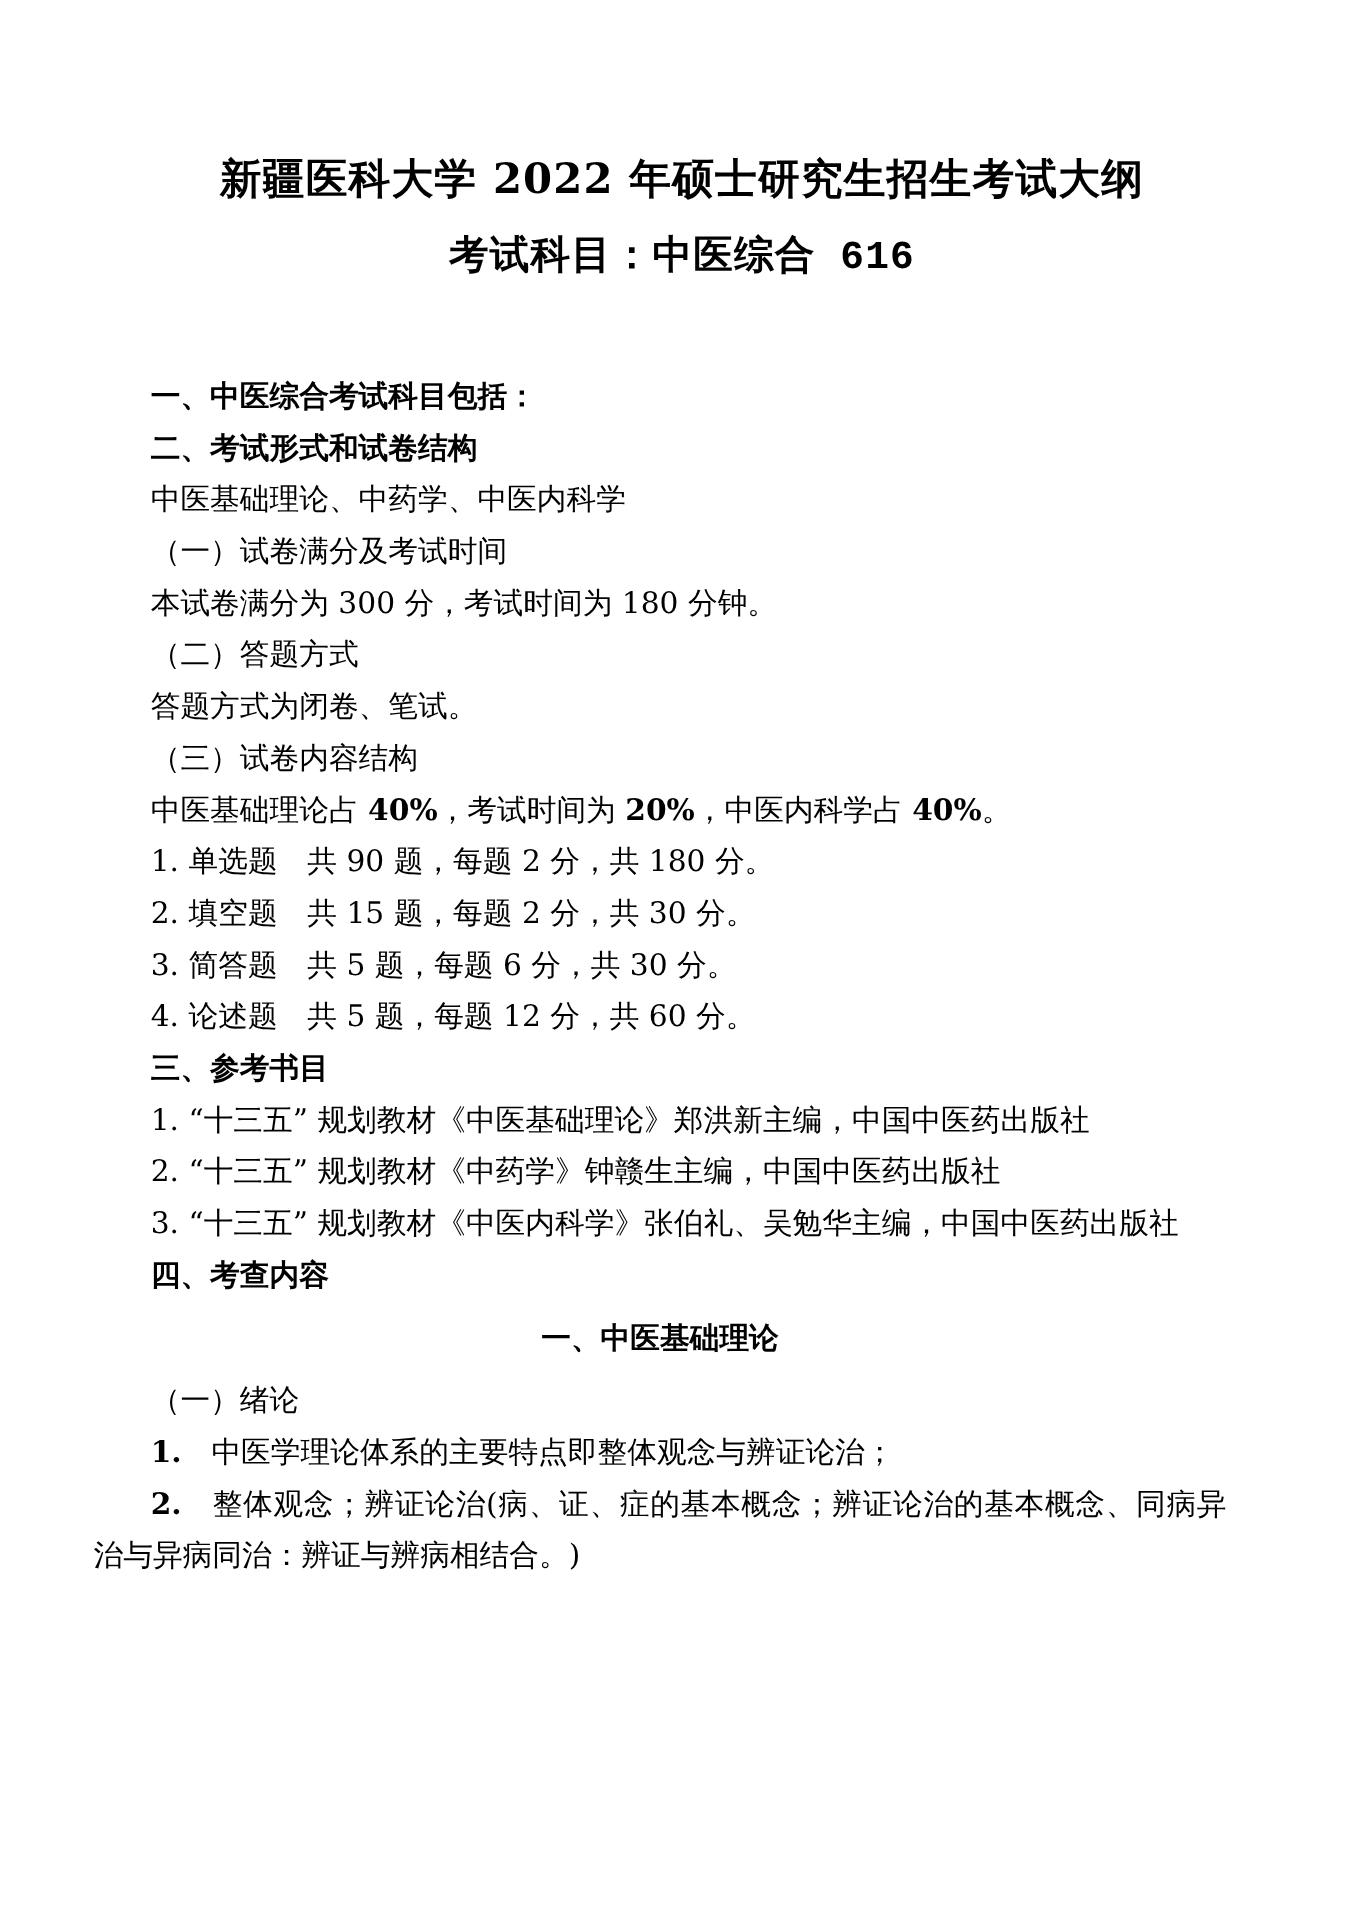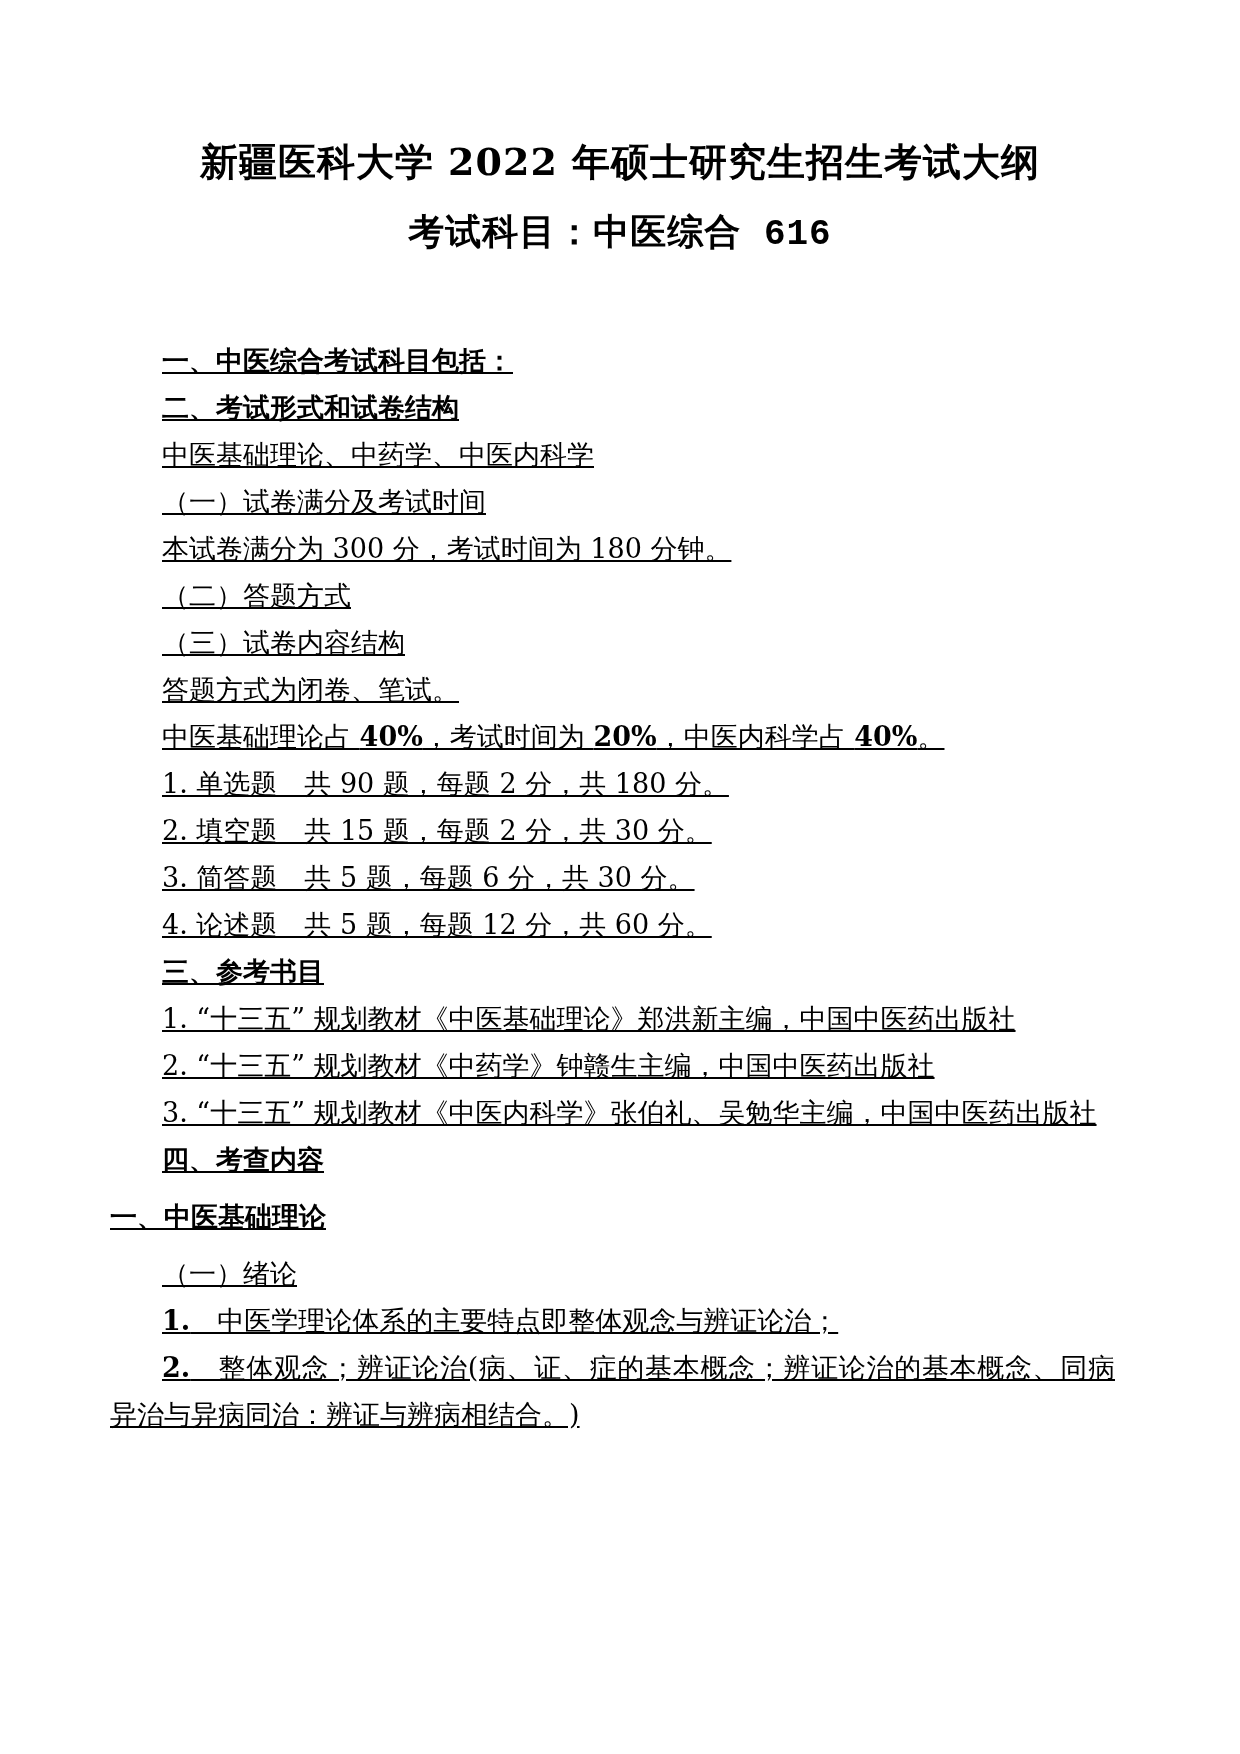--- a/index.html
+++ b/index.html
@@ -27,57 +27,56 @@
   }
   .doc-subtitle {
     margin-top: 22px;
     text-align: center;
     font-size: 36px;
     font-weight: 700;
     letter-spacing: 1px;
     font-family: Liberation Mono, monospace;
   }
   .content {
-    margin: 80px 125px 0 110px;
+    margin: 80px 125px 0 85px;
     font-size: 27px;
     line-height: 47px;
     text-align: justify;
-    text-decoration: underline;
   }
   .para {
     margin: 0;
     text-indent: 52px;
   }
   .para.section {
     font-weight: 700;
   }
   .para.center-heading {
-    text-align: left;
+    text-align: center;
     text-indent: 0;
     font-weight: 700;
     margin: 10px 0;
   }
   .run { font-weight: inherit; }
   .run.bold { font-weight: 700; }
 </style>
 </head>
 <body>
 
 <div class="page">
   <div class="doc-title">新疆医科大学 2022 年硕士研究生招生考试大纲</div>
   <div class="doc-subtitle">考试科目：中医综合 616</div>
   <div class="content">
       <p class="para section"><span class="run bold">一、中医综合考试科目包括：</span></p>
       <p class="para section"><span class="run bold">二、考试形式和试卷结构</span></p>
       <p class="para body"><span class="run">中医基础理论、中药学、中医内科学</span></p>
       <p class="para body"><span class="run">（一）试卷满分及考试时间</span></p>
       <p class="para body"><span class="run">本试卷满分为 300 分，考试时间为 180 分钟。</span></p>
       <p class="para body"><span class="run">（二）答题方式</span></p>
+      <p class="para body"><span class="run">答题方式为闭卷、笔试。</span></p>
       <p class="para body"><span class="run">（三）试卷内容结构</span></p>
-      <p class="para body"><span class="run">答题方式为闭卷、笔试。</span></p>
       <p class="para body"><span class="run">中医基础理论占 </span><span class="run bold">40%</span><span class="run">，考试时间为 </span><span class="run bold">20%</span><span class="run">，中医内科学占 </span><span class="run bold">40%</span><span class="run">。</span></p>
       <p class="para body"><span class="run">1. 单选题　共 90 题，每题 2 分，共 180 分。</span></p>
       <p class="para body"><span class="run">2. 填空题　共 15 题，每题 2 分，共 30 分。</span></p>
       <p class="para body"><span class="run">3. 简答题　共 5 题，每题 6 分，共 30 分。</span></p>
       <p class="para body"><span class="run">4. 论述题　共 5 题，每题 12 分，共 60 分。</span></p>
       <p class="para section"><span class="run bold">三、参考书目</span></p>
       <p class="para body"><span class="run">1. “十三五” 规划教材《中医基础理论》郑洪新主编，中国中医药出版社</span></p>
       <p class="para body"><span class="run">2. “十三五” 规划教材《中药学》钟赣生主编，中国中医药出版社</span></p>
       <p class="para body"><span class="run">3. “十三五” 规划教材《中医内科学》张伯礼、吴勉华主编，中国中医药出版社</span></p>
       <p class="para section"><span class="run bold">四、考查内容</span></p>

